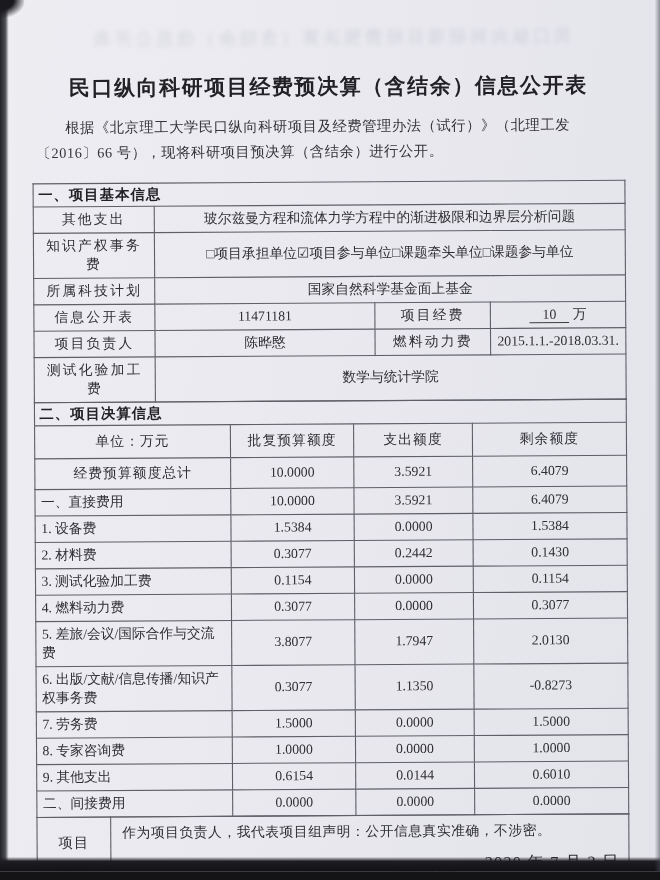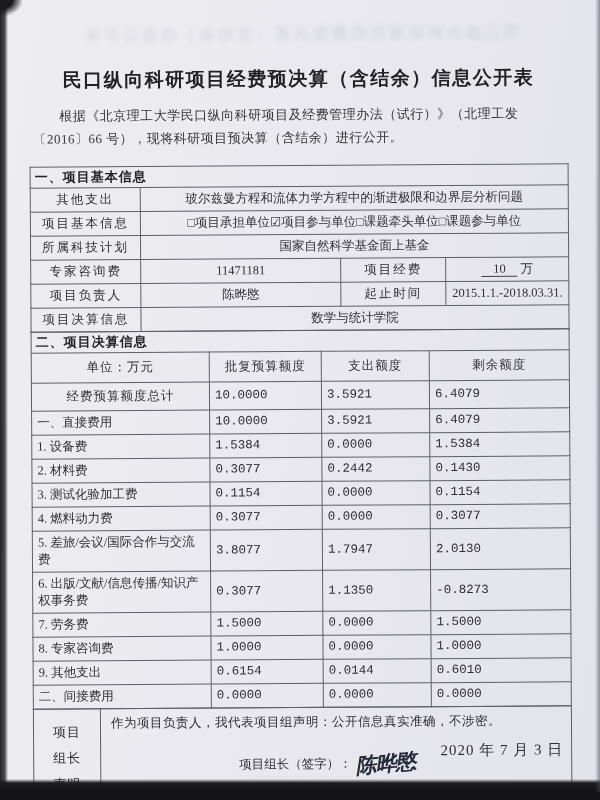--- a/index.html
+++ b/index.html
@@ -42,21 +42,21 @@
   .intro .l2 { white-space:nowrap; letter-spacing:.5px; }
 
   table { border-collapse:collapse; table-layout:fixed; width:538px; color:#2e2e34; }
   td, th { border:1px solid #5f5f67; font-size:12.5px; font-weight:normal;
            padding:3px 5px; vertical-align:middle; overflow:hidden; }
   .tbl-a { margin-top:15px; }
   .tbl-b, .tbl-c { margin-top:-1px; }
   .sec-hdr { font-weight:bold; font-size:13px; text-align:left; padding:1px 4px; color:#222226; letter-spacing:1px; }
   .cell-label  { text-align:center; letter-spacing:2px; }
   .cell-center { text-align:center; }
-  .num { font-family:Liberation Mono, monospace; }
+  .num { text-align:center; font-family:Liberation Serif, serif; }
   .u-line { display:inline-block; min-width:36px; 
             border-bottom:1px solid #3c3c42; line-height:1.15; }
   .hdr-row th { text-align:center; padding:6px 4px; letter-spacing:1px; }
   .lbl.left { text-align:left; }
   .lbl.center { text-align:center; letter-spacing:1px; }
   .row-total td { padding:5px 5px; }
 
   .stmt-label { text-align:center; font-size:13px; letter-spacing:1px; line-height:2.0; }
   .stmt-cell  { position:relative; height:86px; vertical-align:top; padding:6px 10px; }
   .stmt-decl  { font-size:12.5px; letter-spacing:.5px; }
@@ -88,44 +88,44 @@
         </colgroup>
       <tbody>
           <tr>
         <td colspan="4" class="sec-hdr">一、项目基本信息</td>
       </tr>
       <tr>
         <td class="cell-label">其他支出</td>
         <td colspan="3" class="cell-center">玻尔兹曼方程和流体力学方程中的渐进极限和边界层分析问题</td>
       </tr>
       <tr>
-        <td class="cell-label">项目基本信息</td>
+        <td class="cell-label">知识产权事务费</td>
         <td colspan="3" class="cell-center">□项目承担单位☑项目参与单位□课题牵头单位□课题参与单位</td>
       </tr>
       <tr>
         <td class="cell-label">所属科技计划</td>
         <td colspan="3" class="cell-center">国家自然科学基金面上基金</td>
       </tr>
       <tr>
-        <td class="cell-label">专家咨询费</td>
+        <td class="cell-label">信息公开表</td>
         <td class="cell-center">11471181</td>
         <td class="cell-label">项目经费</td>
         <td class="cell-center">
           <span class="u-line">10</span>
           <span>万</span>
         </td>
       </tr>
       <tr>
         <td class="cell-label">项目负责人</td>
         <td class="cell-center">陈晔愍</td>
-        <td class="cell-label">起止时间</td>
+        <td class="cell-label">燃料动力费</td>
         <td class="cell-center">2015.1.1.-2018.03.31.</td>
       </tr>
       <tr>
-        <td class="cell-label">项目决算信息</td>
+        <td class="cell-label">测试化验加工费</td>
         <td colspan="3" class="cell-center">数学与统计学院</td>
       </tr>
     </tbody>
       </table>
 
     <table class="tbl-b">
       <colgroup>
           <col style="width:178px">
           <col style="width:112px">
           <col style="width:108px">

